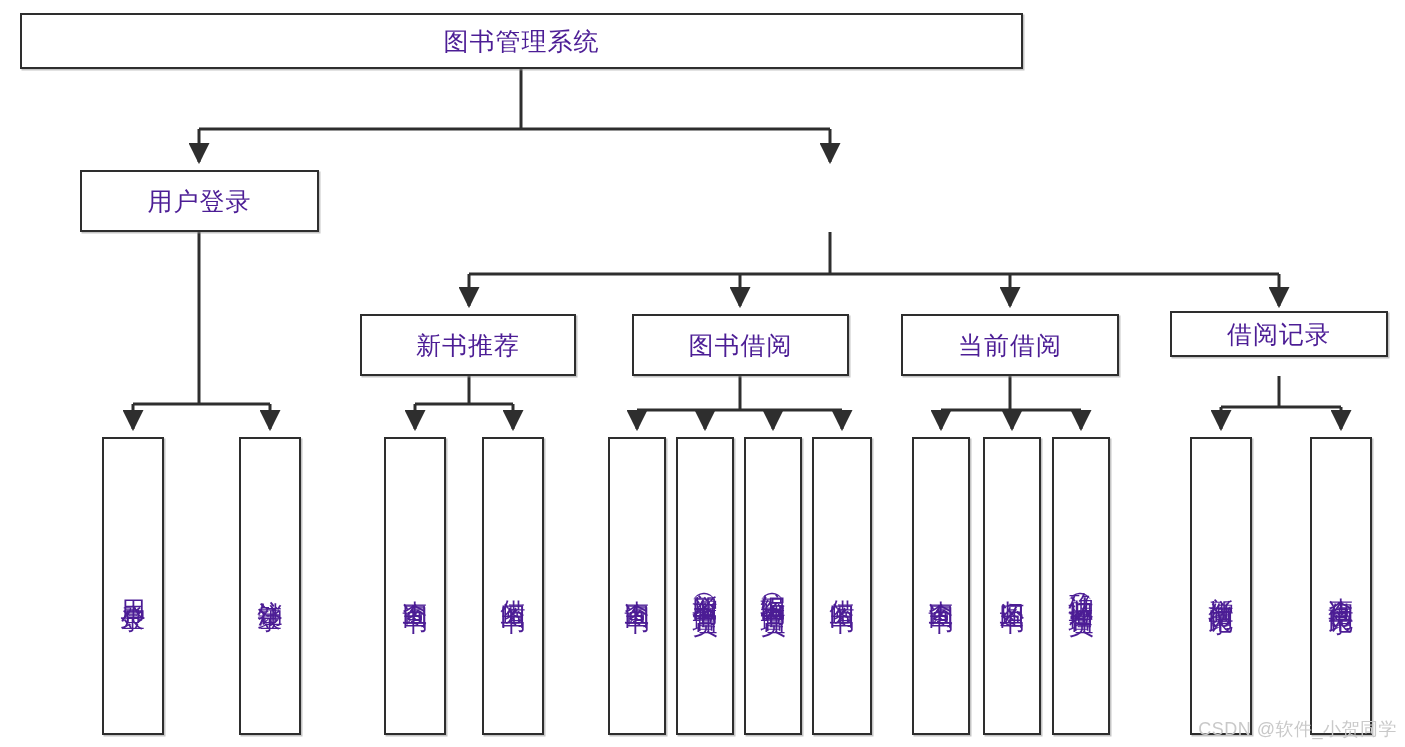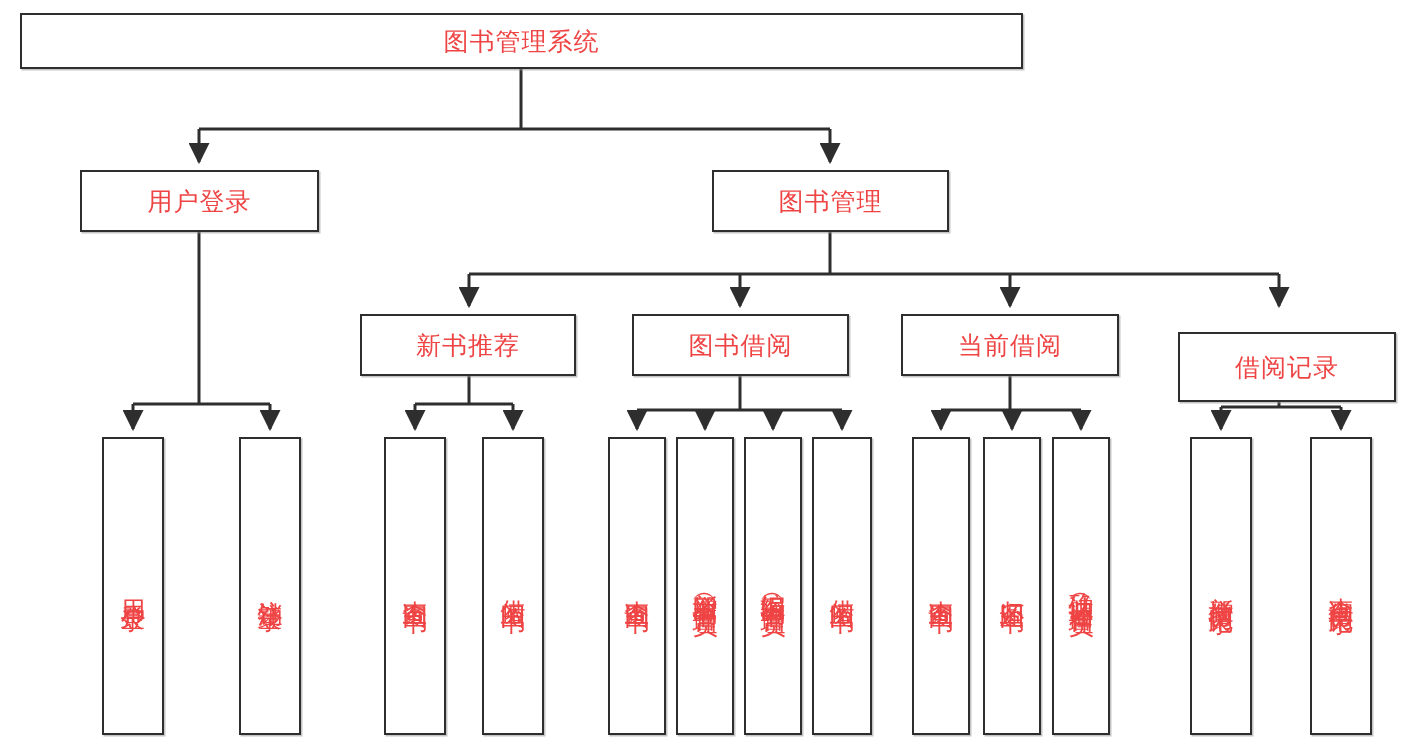--- a/index.html
+++ b/index.html
@@ -26,21 +26,21 @@
     pointer-events: none;
   }
   .node {
     position: absolute;
     box-sizing: border-box;
     background: #ffffff;
     border: 2.5px solid #2e2e2e;
     display: flex;
     align-items: center;
     justify-content: center;
-    color: #ef4444;
+    color: #4c1d95;
     box-shadow: 1.5px 1.5px 0 rgba(150,150,150,0.55);
   }
   .node .lbl {
     display: block;
     white-space: nowrap;
     letter-spacing: 1px;
   }
   .node.horiz { font-size: 25px; }
   .node.horiz .lbl { line-height: 1; }
 
@@ -125,34 +125,31 @@
     </g>
   </svg>
 
   <div class="node horiz" style="left:20px; top:13px; width:1003px; height:56px;">
     <span class="lbl">图书管理系统</span>
   </div>
 
   <div class="node horiz" style="left:80px; top:170px; width:239px; height:62px;">
     <span class="lbl">用户登录</span>
   </div>
-  <div class="node horiz" style="left:712px; top:170px; width:237px; height:62px;">
-    <span class="lbl">图书管理</span>
-  </div>
 
   <div class="node horiz" style="left:360px; top:314px; width:216px; height:62px;">
     <span class="lbl">新书推荐</span>
   </div>
   <div class="node horiz" style="left:632px; top:314px; width:217px; height:62px;justify-content:center;">
     <span class="lbl">图书借阅</span>
   </div>
   <div class="node horiz" style="left:901px; top:314px; width:218px; height:62px;">
     <span class="lbl">当前借阅</span>
   </div>
-  <div class="node horiz" style="left:1170px; top:332px; width:218px; height:70px;margin-left:8px;">
+  <div class="node horiz" style="left:1170px; top:311px; width:218px; height:46px;">
     <span class="lbl">借阅记录</span>
   </div>
 
   <div class="node vert" style="left:102px; top:437px; width:62px; height:298px;">
     <span class="lbl">用户登录</span>
   </div>
   <div class="node vert" style="left:239px; top:437px; width:62px; height:298px;">
     <span class="lbl">注销登录</span>
   </div>
 
@@ -186,13 +183,14 @@
     <span class="lbl">确认归还（管理员）</span>
   </div>
 
   <div class="node vert" style="left:1190px; top:437px; width:62px; height:298px;">
     <span class="lbl">新增借阅记录</span>
   </div>
   <div class="node vert" style="left:1310px; top:437px; width:62px; height:298px;">
     <span class="lbl">查询借阅记录</span>
   </div>
 
+  <div id="watermark">CSDN @软件_小贺同学</div>
 </div>
 
 </body></html>

